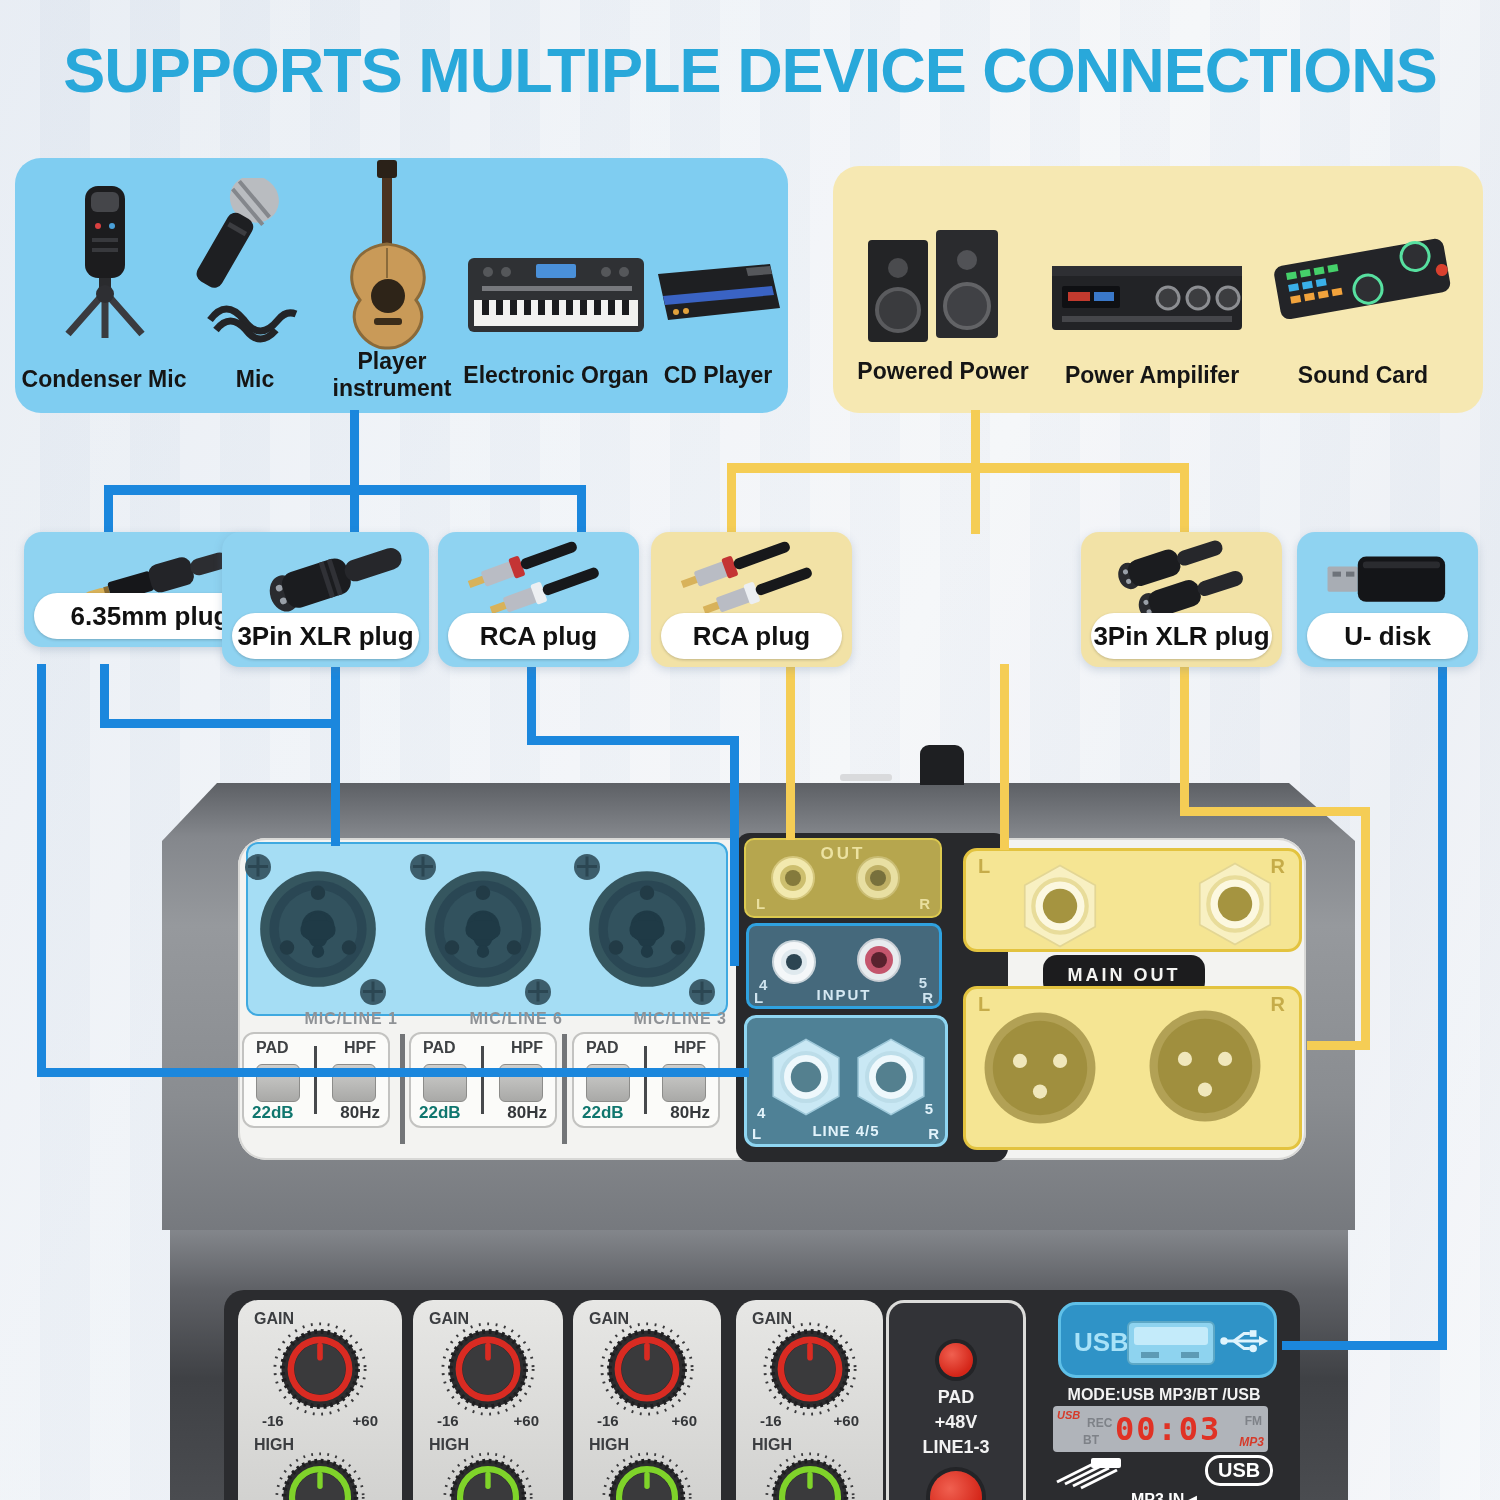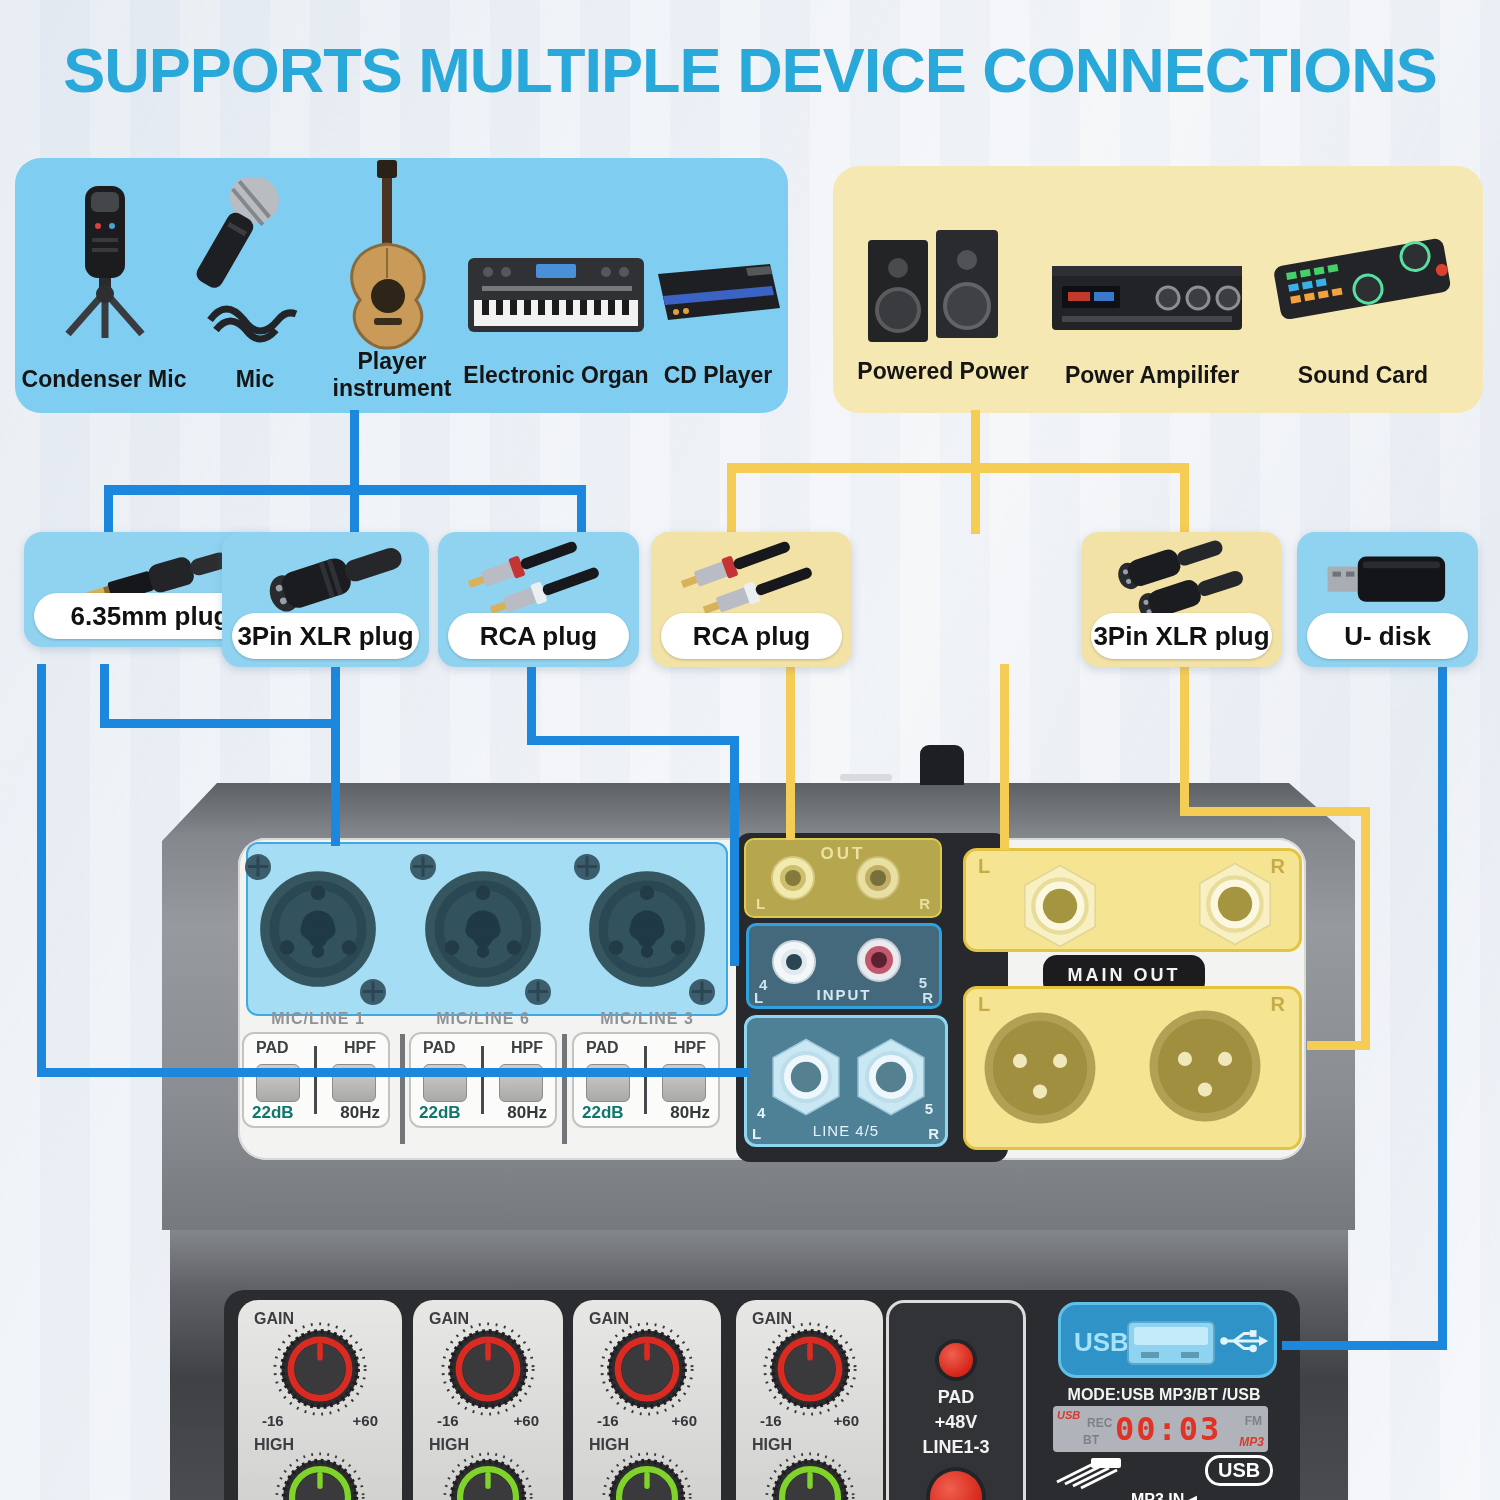--- a/index.html
+++ b/index.html
@@ -18,21 +18,21 @@
   .card.yel{background:#f2e2a6;}
   .pill{position:absolute;left:10px;right:10px;bottom:8px;height:46px;background:#fff;border-radius:24px;
     display:flex;align-items:center;justify-content:center;font-size:26px;font-weight:600;color:#111;
     box-shadow:0 1px 3px rgba(0,0,0,.2);}
   .plugart{position:absolute;left:50%;top:6px;transform:translateX(-50%);}
   .devlabel{position:absolute;text-align:center;font-size:23px;font-weight:600;color:#151515;line-height:27px;}
   .panel{position:absolute;border-radius:26px;}
   .screw{position:absolute;width:26px;height:26px;border-radius:50%;background:#3c5d6b;}
   .screw::before,.screw::after{content:"";position:absolute;left:3px;right:3px;top:11px;height:3px;background:#2b4652;}
   .screw::after{transform:rotate(90deg);}
-  .micline{position:absolute;width:160px;text-align:center;font-size:16px;font-weight:700;color:#8f9296;letter-spacing:1px;}
+  .micline{position:absolute;width:160px;text-align:right;font-size:16px;font-weight:700;color:#8f9296;letter-spacing:1px;}
   .padbox{position:absolute;width:148px;height:96px;background:#fbfbf9;border:2px solid #c3c3c1;border-radius:12px;box-sizing:border-box;}
   .padbox .lblL{position:absolute;left:12px;top:5px;font-size:16px;font-weight:700;color:#3e4144;}
   .padbox .lblR{position:absolute;right:12px;top:5px;font-size:16px;font-weight:700;color:#3e4144;}
   .padbox .div{position:absolute;left:70px;top:12px;width:3px;height:68px;background:#47494c;}
   .padbox .btn{position:absolute;top:30px;width:42px;height:36px;border-radius:6px;
     background:linear-gradient(#cfcfcd,#a9a9a7);border:1px solid #8c8c8a;}
   .padbox .vL{position:absolute;left:8px;bottom:3px;font-size:17px;font-weight:700;color:#0f766e;}
   .padbox .vR{position:absolute;right:8px;bottom:3px;font-size:17px;font-weight:700;color:#35383b;}
   .sep{position:absolute;width:5px;height:110px;background:#737578;top:1034px;}
   .ybox{position:absolute;background:#f5e593;border:3px solid #e3c33f;border-radius:14px;box-sizing:border-box;}
@@ -299,21 +299,21 @@
     <circle cx="22" cy="22" r="21" fill="#e8ecef" stroke="#c9ced4" stroke-width="2"></circle>
     <circle cx="22" cy="22" r="14" fill="#c4566d"></circle>
       <circle cx="22" cy="22" r="8" fill="#59222e"></circle>
   </svg>
 
   <div class="t" style="left:744px;top:1015px;width:204px;height:132px;background:#4f8196;border:3px solid #8fd6f2;border-radius:12px;box-sizing:border-box;">
     <span class="t smtxt" style="left:10px;top:86px;color:#e2f3fb;">4</span>
     <span class="t smtxt" style="left:5px;bottom:2px;color:#e2f3fb;">L</span>
     <span class="t smtxt" style="right:12px;top:82px;color:#e2f3fb;">5</span>
     <span class="t smtxt" style="right:6px;bottom:2px;color:#e2f3fb;">R</span>
-    <span class="t" style="left:0;right:0;bottom:5px;text-align:center;font-size:15px;font-weight:400;color:#e2f3fb;letter-spacing:1px;">LINE 4/5</span>
+    <span class="t" style="left:0;right:0;bottom:5px;text-align:center;font-size:15px;font-weight:700;color:#e2f3fb;letter-spacing:1px;">LINE 4/5</span>
   </div>
   <svg class="t" style="left:766px;top:1037px" width="80" height="80" viewBox="0 0 100 100">
     <polygon points="50,3 91,26 91,74 50,97 9,74 9,26" fill="#c9e8f4" stroke="#9fc9da" stroke-width="2"></polygon>
     <circle cx="50" cy="50" r="30" fill="#eef8fc" stroke="#bcdde9" stroke-width="5"></circle>
     <circle cx="50" cy="50" r="19" fill="#54808f"></circle>
   </svg>
   <svg class="t" style="left:851px;top:1037px" width="80" height="80" viewBox="0 0 100 100">
     <polygon points="50,3 91,26 91,74 50,97 9,74 9,26" fill="#c9e8f4" stroke="#9fc9da" stroke-width="2"></polygon>
     <circle cx="50" cy="50" r="30" fill="#eef8fc" stroke="#bcdde9" stroke-width="5"></circle>
     <circle cx="50" cy="50" r="19" fill="#54808f"></circle>

